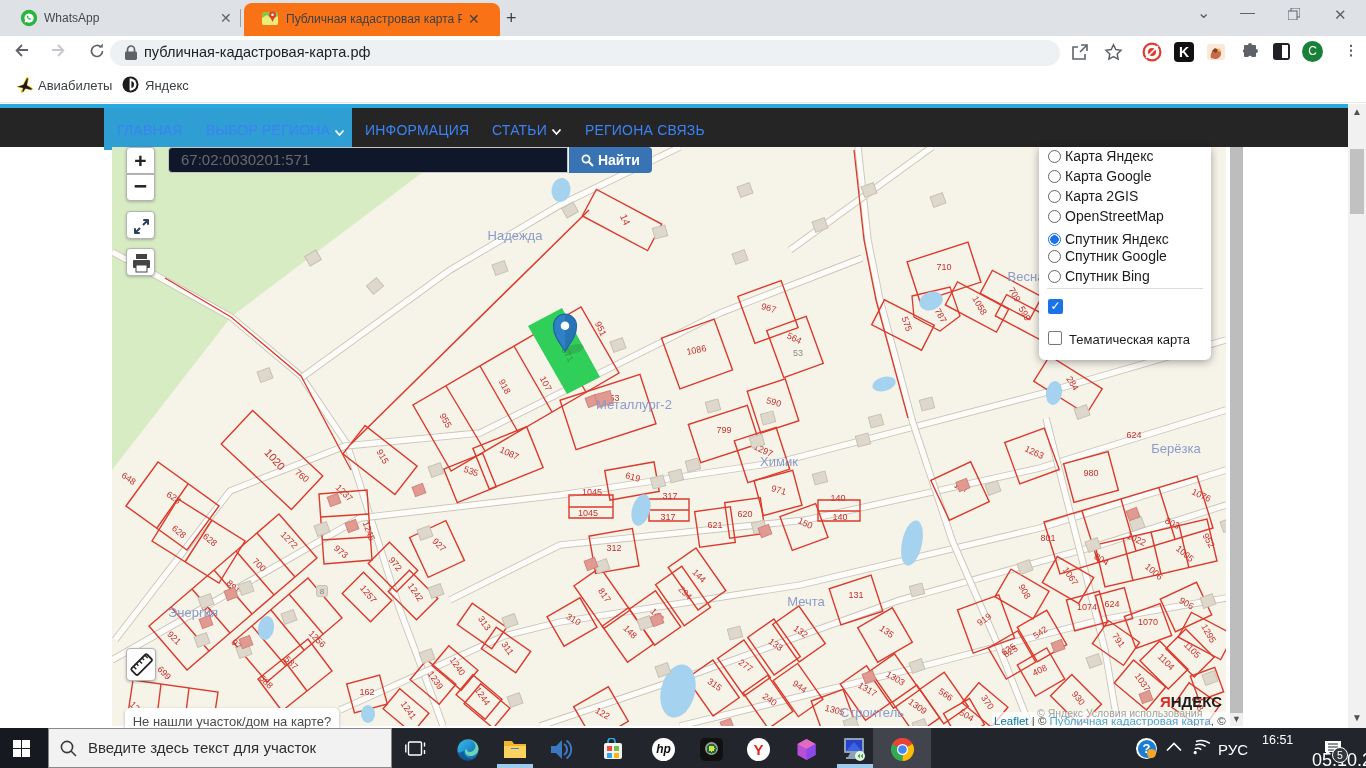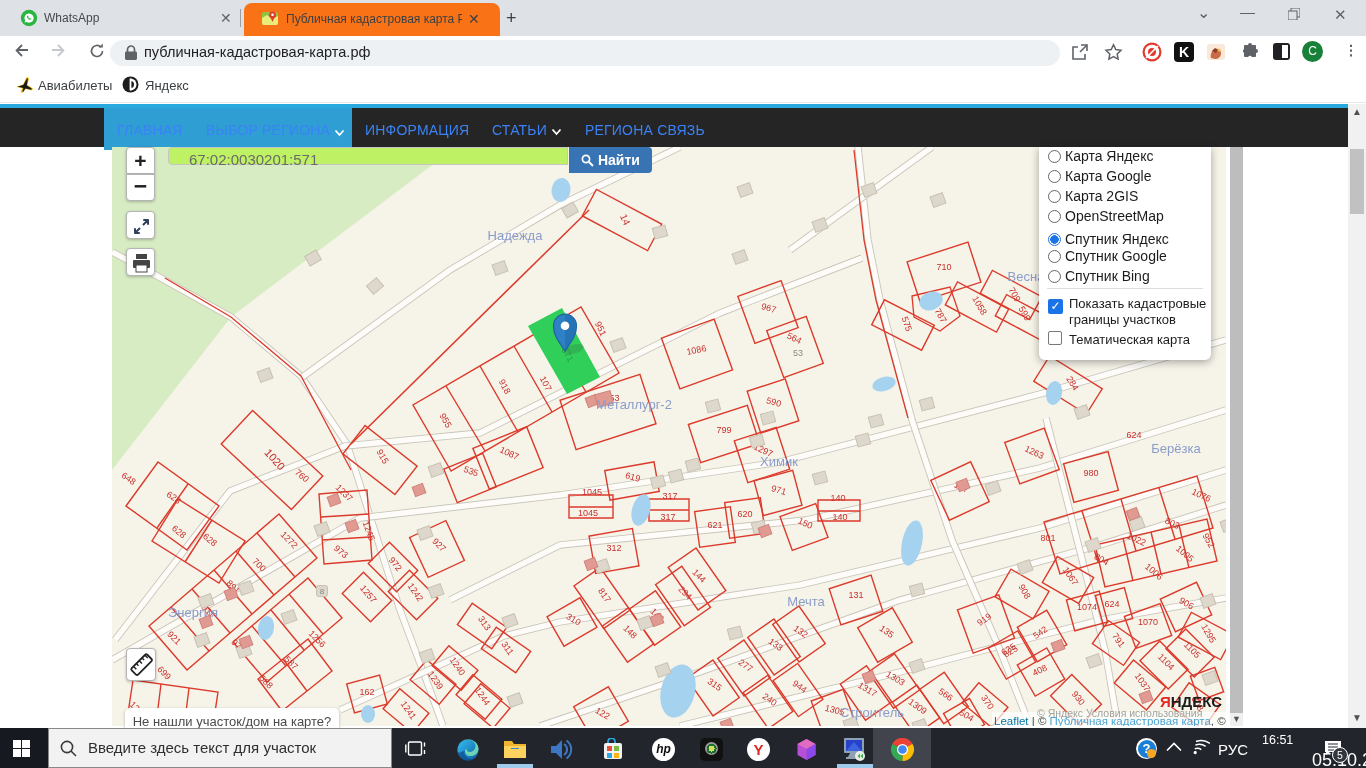--- a/index.html
+++ b/index.html
@@ -14,21 +14,21 @@
 .cicon { color:#5f6368; }
 
 #cyan { left:0; top:104px; width:1348px; height:4px; background:#29a9de; }
 #nav { left:0; top:108px; width:1348px; height:39px; background:#252525; }
 #navitems { left:0; top:108px; width:1348px; height:39px; color:#3b82f6; font-size:14px; font-weight:normal; }
 #navblue { left:104px; top:108px; width:248px; height:42px; background:#2f9ed2; }
 .navitem { position:absolute; top:14px; letter-spacing:0.2px; }
 
 #map { position:absolute; left:112px; top:147px; }
 .mapbtn { background:#fff; border:1px solid #b5b5b5; border-radius:4px; color:#222; text-align:center; box-shadow:0 1px 3px rgba(0,0,0,0.25); }
-#searchbox { left:168px; top:147px; width:400px; height:18px; background:#bef264; border:1px solid #c5c5c5; border-radius:4px 0 0 4px; font-size:15px; color:#6a6a6a; line-height:24px; padding-left:20px; }
+#searchbox { left:168px; top:147px; width:400px; height:26px; background:#0f172a; border:1px solid #c5c5c5; border-radius:4px 0 0 4px; font-size:15px; color:#6a6a6a; line-height:24px; padding-left:12px; }
 #findbtn { left:569px; top:147px; width:83px; height:26px; background:#3873b3; border-radius:0 4px 4px 0; color:#fff; font-size:14px; font-weight:bold; text-align:center; line-height:26px; }
 #panel { left:1039px; top:147px; width:172px; height:213px; background:#fff; border-radius:0 0 6px 6px; box-shadow:0 2px 8px rgba(0,0,0,0.35); font-size:14px; color:#1c1c1c; }
 .prow { position:absolute; left:9px; }
 .radio { display:inline-block; width:13px; height:13px; border:1.5px solid #666; border-radius:50%; vertical-align:-2px; margin-right:4px; }
 #notfound { left:125px; top:692px; width:214px; height:27px; background:#fff; border-radius:5px; box-shadow:0 1px 3px rgba(0,0,0,0.3); font-size:13px; color:#4a4a4a; text-align:center; line-height:27px;margin-top:16px; }
 
 #innersb { left:1230px; top:147px; width:13px; height:566px; background:#bdbdbd; }
 #pagesb { left:1348px; top:104px; width:18px; height:624px; background:#f1f1f1; }
 #pagesbthumb { left:1350px; top:149px; width:14px; height:65px; background:#c1c1c1; }
 
@@ -550,21 +550,20 @@
 <div class="abs" id="panel">
  <div class="prow" style="top:1px"><span class="radio"></span>Карта Яндекс</div>
  <div class="prow" style="top:21px"><span class="radio"></span>Карта Google</div>
  <div class="prow" style="top:41px"><span class="radio"></span>Карта 2GIS</div>
  <div class="prow" style="top:61px"><span class="radio"></span>OpenStreetMap</div>
  <div class="prow" style="top:84px"><span class="radio" style="border-color:#1a73e8;background:radial-gradient(circle,#1a73e8 0 4px,#fff 4.5px)"></span>Спутник Яндекс</div>
  <div class="prow" style="top:101px"><span class="radio"></span>Спутник Google</div>
  <div class="prow" style="top:121px"><span class="radio"></span>Спутник Bing</div>
  <div class="abs" style="left:8px;top:141px;width:156px;height:1px;background:#ddd"></div>
  <div class="abs" style="left:9px;top:152px;width:15px;height:15px;background:#1a73e8;border-radius:2px;color:#fff;font-size:12px;text-align:center;line-height:15px">✓</div>
- <div class="abs" style="left:30px;top:149px;width:146px;font-size:13px;line-height:16px">Показать кадастровые<br>границы участков</div>
  <div class="abs" style="left:9px;top:184px;width:14px;height:14px;background:#fff;border:1px solid #777;border-radius:2px"></div>
  <div class="abs" style="left:30px;top:185px;font-size:13px">Тематическая карта</div>
 </div>
 
 <div class="abs" id="innersb"></div>
 <div class="abs" style="left:1230px;top:713px;width:13px;height:13px;background:#efefef;color:#555;font-size:9px;text-align:center;line-height:13px">▼</div>
 <div class="abs" id="pagesb"></div>
 <div class="abs" id="pagesbthumb"></div>
 <div class="abs" style="left:1348px;top:106px;width:18px;height:14px;color:#505050;font-size:10px;text-align:center">▲</div>
 <div class="abs" style="left:1348px;top:712px;width:18px;height:14px;color:#505050;font-size:10px;text-align:center">▼</div>

